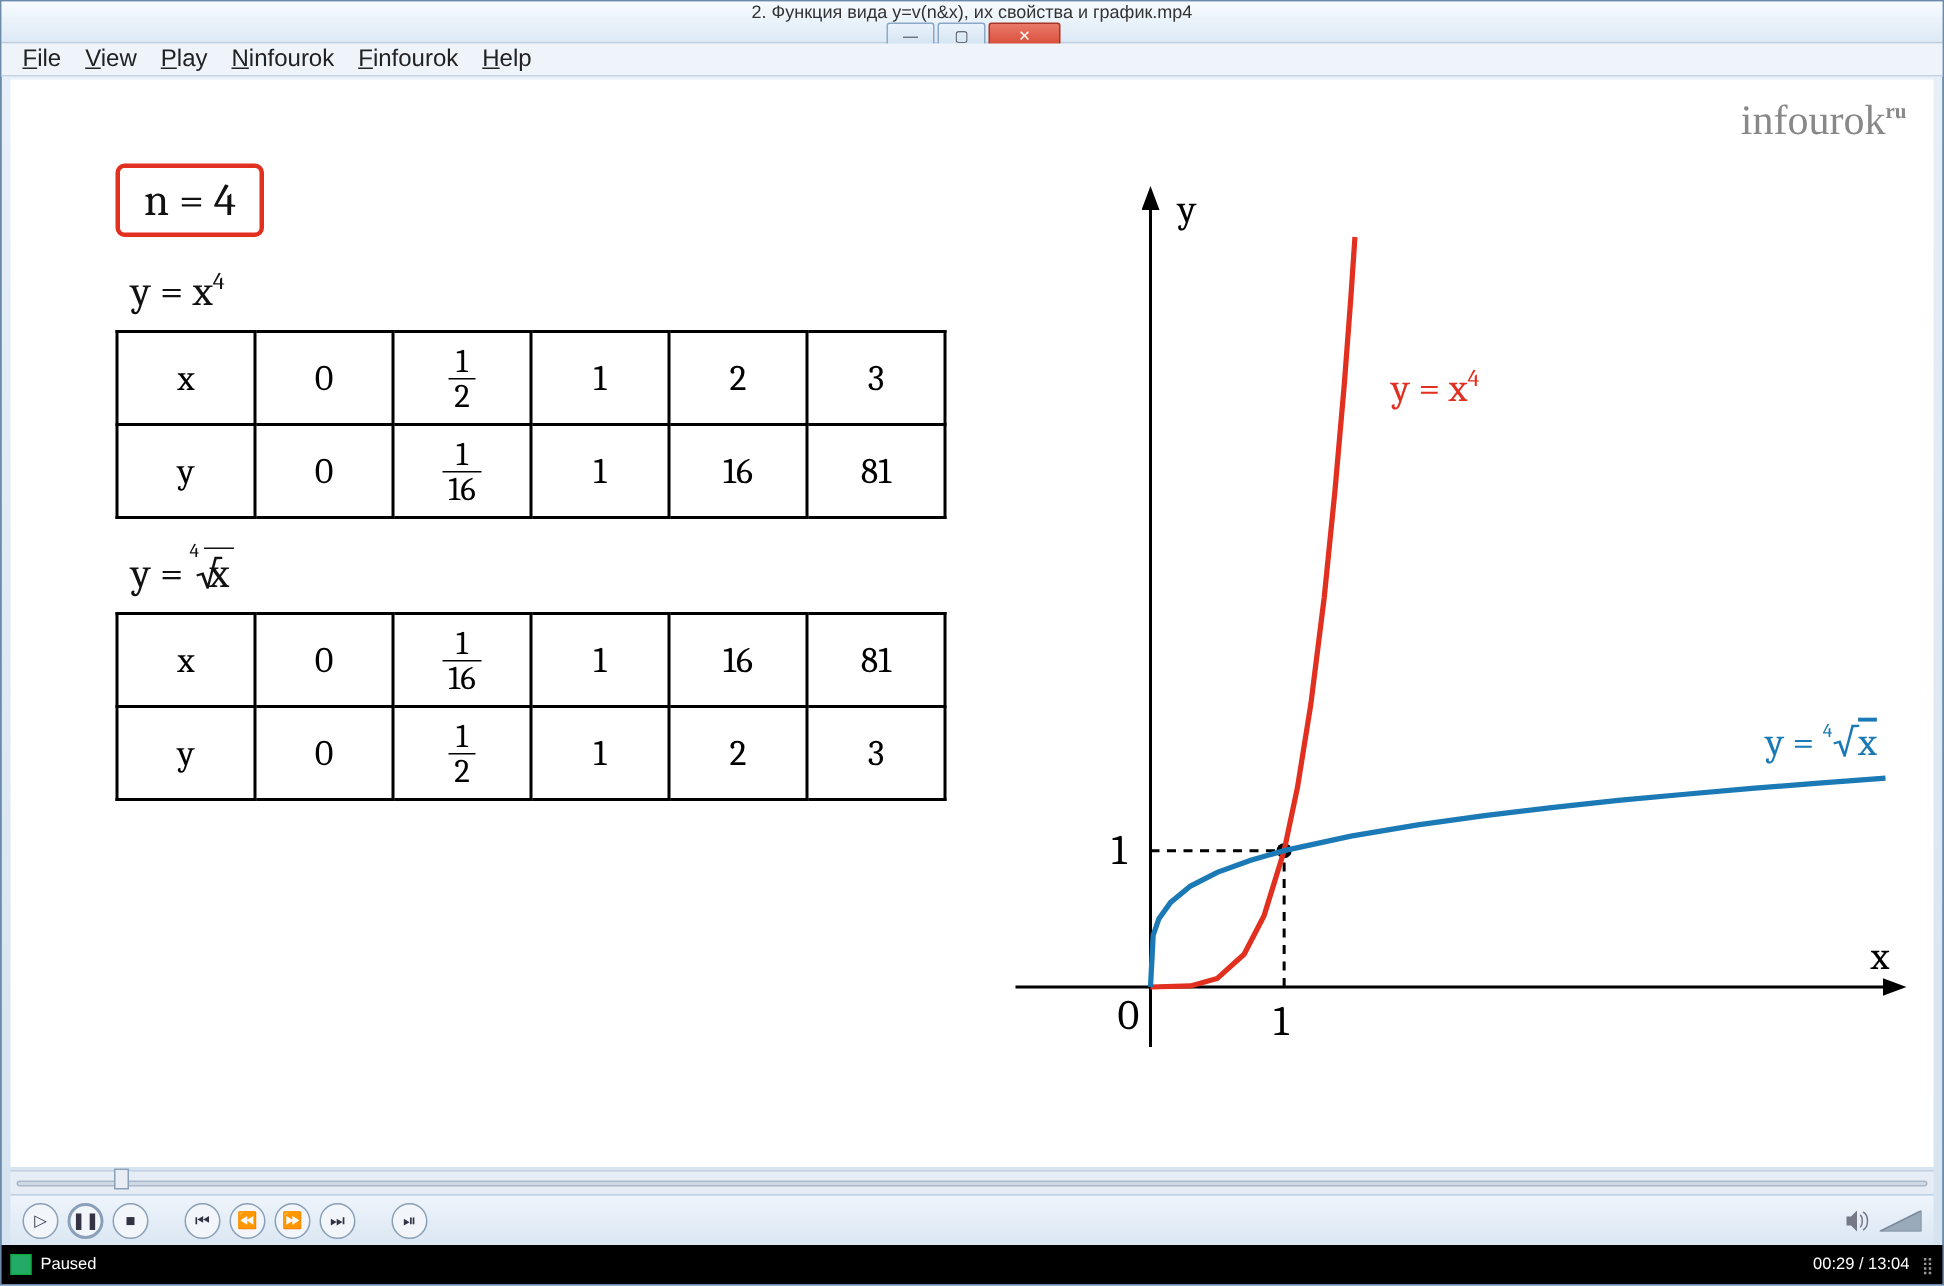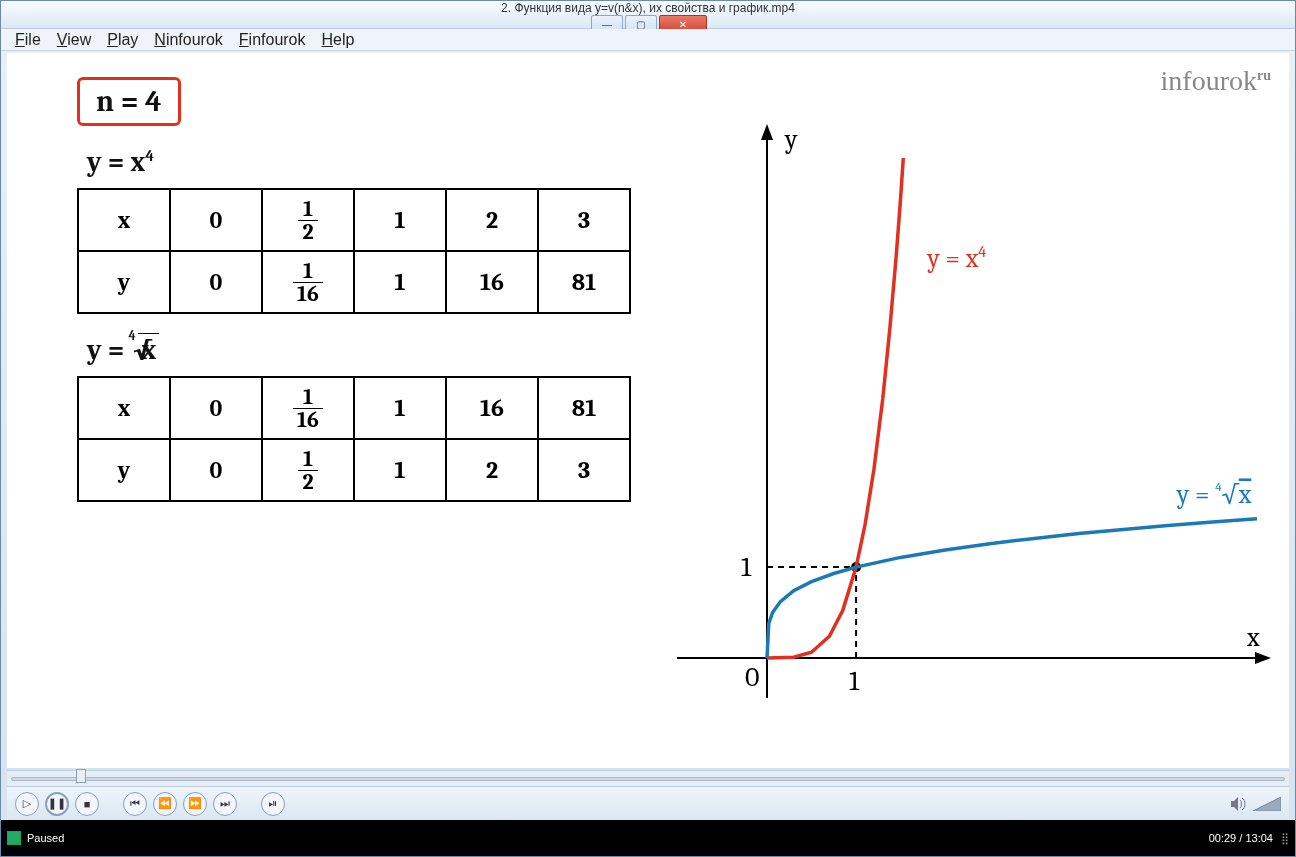--- a/index.html
+++ b/index.html
@@ -57,21 +57,21 @@
     margin: 2px 6px;
     position: relative;
     overflow: hidden;
   }
   .logo {
     position: absolute; top: 12px; right: 18px;
     font-family: Liberation Serif, serif; font-size: 28px; color: #888;
   }
   .logo sup { font-size: 14px; font-weight: bold; vertical-align: super;}
   .left-col {
-    position: absolute; left: 70px; top: 24px; width: 580px; font-weight: bold;
+    position: absolute; left: 70px; top: 56px; width: 580px;
   }
   .n-box {
     border: 3px solid #e13020; border-radius: 6px;
     padding: 4px 16px; display: inline-block;
     font-family: 'Cambria', 'Times New Roman', serif;
     font-size: 30px; color: #111;
   }
   .eq {
     font-family: 'Cambria','Times New Roman', serif;
     font-size: 28px; color:#111; margin: 20px 0 10px 10px;
@@ -109,21 +109,21 @@
     padding: 0 8px; gap:6px; margin:0 6px;
   }
   .ctl-btn {
     width:24px; height:24px; border:1px solid #8aa0b8; border-radius:50%;
     background:#f2f6fb; display:flex; align-items:center; justify-content:center;
     font-size:11px; color:#334;
   }
   .ctl-spacer { flex:1; }
   .vol-icon { width:18px; height:18px; color:#667; }
   .statusbar {
-    height: 36px; background:#000; color:#fff; font-size:11px;
+    height: 26px; background:#000; color:#fff; font-size:11px;
     display:flex; align-items:center; padding:0 6px;
   }
   .statusbar .s-left { display:flex; align-items:center; gap:6px; flex:1;}
   .statusbar .s-icon { width:14px; height:14px; background:#2a6; border:1px solid #1a4;}
   .root4 {
     display:inline-block; position:relative;
   }
   .root4 .idx { font-size:13px; position:absolute; left:-2px; top:-6px;}
   .root4 .rad { border-top:1.5px solid currentColor; padding:0 3px; margin-left:8px;}
   .root4 .rline { position:absolute; left:2px; bottom:0; font-size:26px;}

